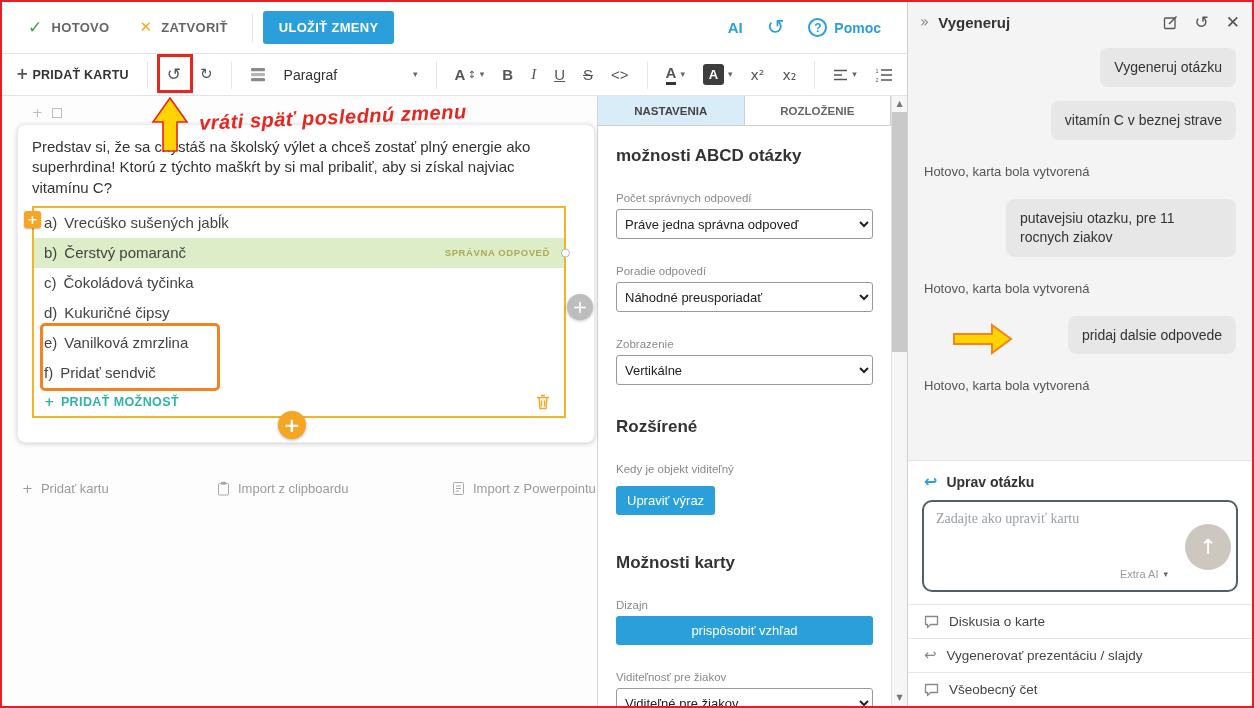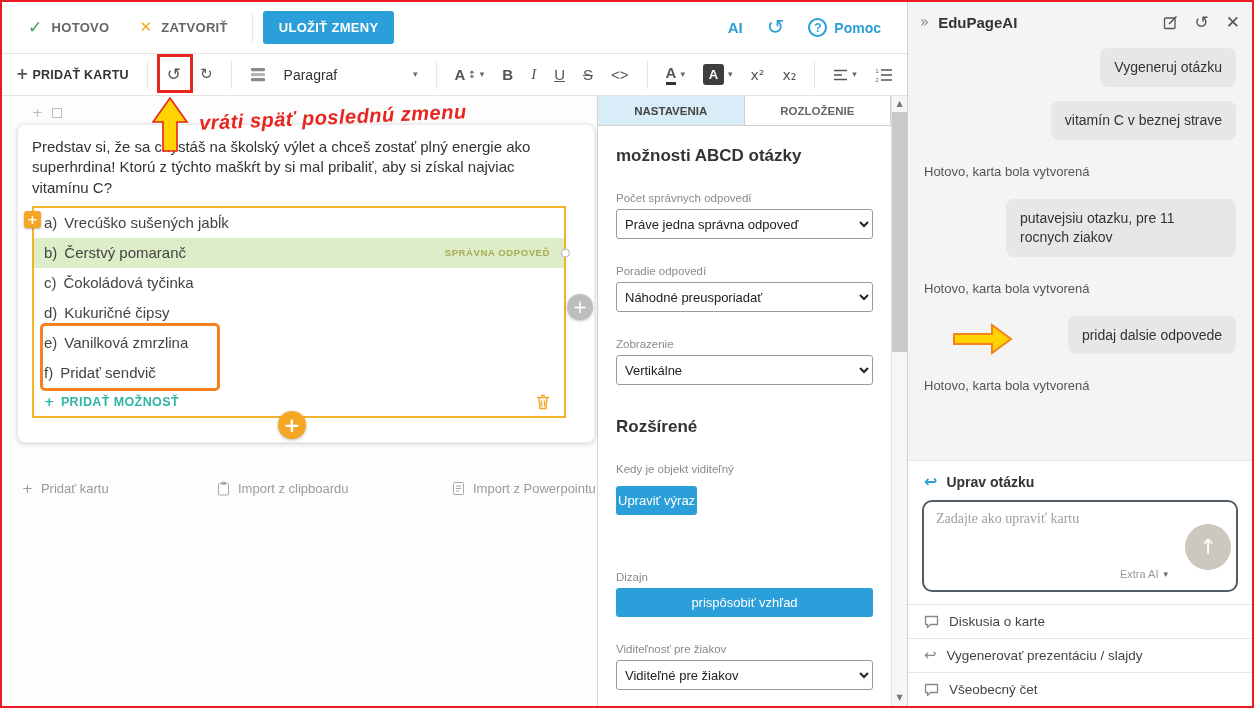--- a/index.html
+++ b/index.html
@@ -61,21 +61,21 @@
   .fact{position:absolute;top:385px;display:flex;align-items:center;gap:8px;color:#9a9a9a;font-size:13px;cursor:pointer}
   
   .settings{width:294px;min-width:294px;border-left:1px solid #d5d5d5;background:#fff;overflow:hidden}
   .tabs{display:flex;height:30px;border-bottom:1px solid #cfcfcf}
   .tab{flex:1;display:flex;align-items:center;justify-content:center;font-size:11.5px;font-weight:bold;color:#666;background:#fff;border-right:1px solid #cfcfcf;cursor:pointer}
   .tab.active{background:#d9edf8;color:#444}
   .spad{padding:12px 18px}
   .shead{font-size:17px;font-weight:bold;color:#333;margin:8px 0 2px}
   .slabel{font-size:11.5px;color:#8a8a8a;margin:26px 0 5px}
   .sselect{width:100%;height:30px;border:1px solid #9a9a9a;border-radius:3px;font-size:13px;color:#222;background:#fff;padding:0 4px;font-family:inherit}
-  .sbtn{display:inline-block;background:#2b9fd9;color:#fff;font-size:13px;padding:7px 2px;border-radius:3px;margin-top:6px;cursor:pointer}
+  .sbtn{display:inline-block;background:#2b9fd9;color:#fff;font-size:13px;padding:7px 11px;border-radius:3px;margin-top:6px;cursor:pointer}
   .sbtn.full{display:block;text-align:center;margin-top:4px}
   .sinput{width:100%;height:26px;border:1px solid #aaa;font-size:13px;padding:0 6px;font-family:inherit}
   .gap1{height:24px}.gap2{height:30px}
   .sscroll{width:16px;min-width:16px;background:#f6f6f6;border-left:1px solid #e0e0e0;display:flex;flex-direction:column;align-items:center}
   .sarrow{height:16px;width:100%;display:flex;align-items:center;justify-content:center;font-size:8px;color:#777;cursor:pointer}
   .sthumb{width:100%;height:240px;background:#c9c9c9;cursor:pointer}
   .sarrow.bottom{margin-top:auto}
   
   .ai{flex:1;background:#f4f4f4;border-left:1px solid #cfcfcf;display:flex;flex-direction:column;position:relative;min-width:0}
   .ai-hdr{height:40px;display:flex;align-items:center;padding:0 12px;gap:9px}
@@ -307,20 +307,21 @@
           <select class="sselect">
             <option>Vertikálne</option>
           </select>
 
           <div class="gap1"></div>
           <div class="shead">Rozšírené</div>
           <div class="slabel">Kedy je objekt viditeľný</div>
           <div class="sbtn">Upraviť výraz</div>
 
           <div class="gap2"></div>
+          <div class="shead">Možnosti karty</div>
           <div class="slabel">Dizajn</div>
           <div class="sbtn full">prispôsobiť vzhľad</div>
 
           <div class="slabel">Viditeľnosť pre žiakov</div>
           <select class="sselect">
             <option>Viditeľné pre žiakov</option>
           </select>
 
           <div class="slabel">kľúčové slová</div>
           <input class="sinput" value="" style="">
@@ -331,21 +332,21 @@
         <div class="sarrow g">▲</div>
         <div class="sthumb"></div>
         <div class="sarrow bottom g">▼</div>
       </div>
     </div>
   </div>
 
   <div class="ai">
     <div class="ai-hdr">
       <span class="g collapse">»</span>
-      <span class="ai-title">EduPageAI</span>
+      <span class="ai-title">Vygeneruj</span>
       <div class="ai-hicons">
         <svg width="15" height="15" viewBox="0 0 15 15">
           <rect x="1.5" y="3" width="10.5" height="10.5" rx="1" stroke="#555" fill="none" stroke-width="1.3"></rect>
           <path d="M6 9L13.5 1.5" stroke="#555" stroke-width="1.5"></path>
         </svg>
         <span class="g">↺</span>
         <span class="g">✕</span>
       </div>
     </div>
 

